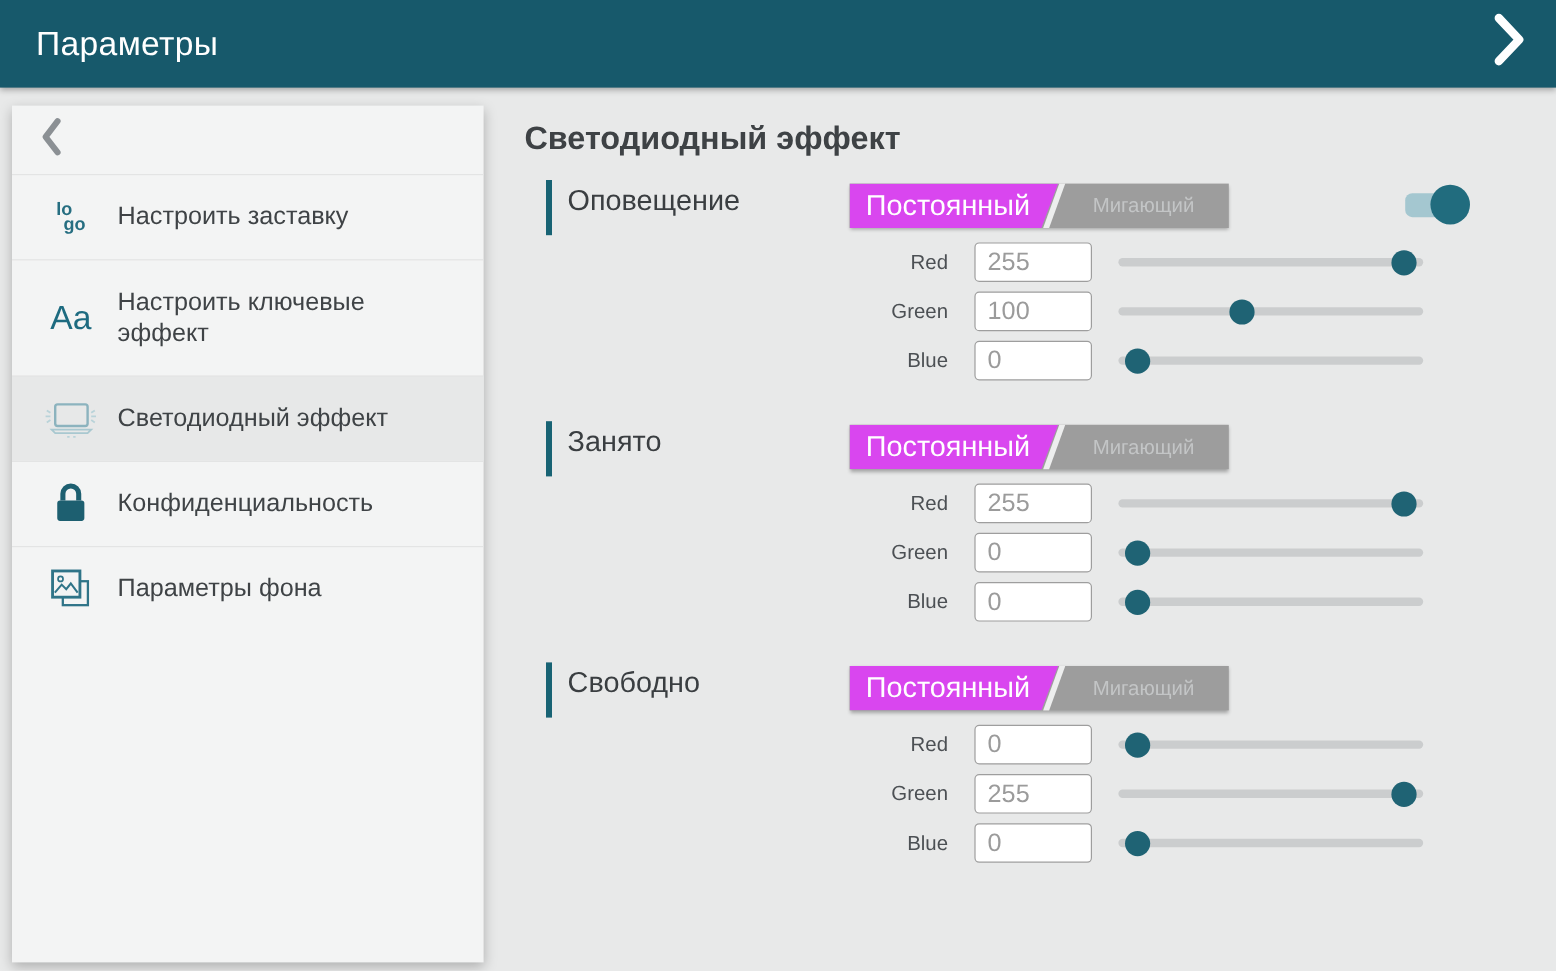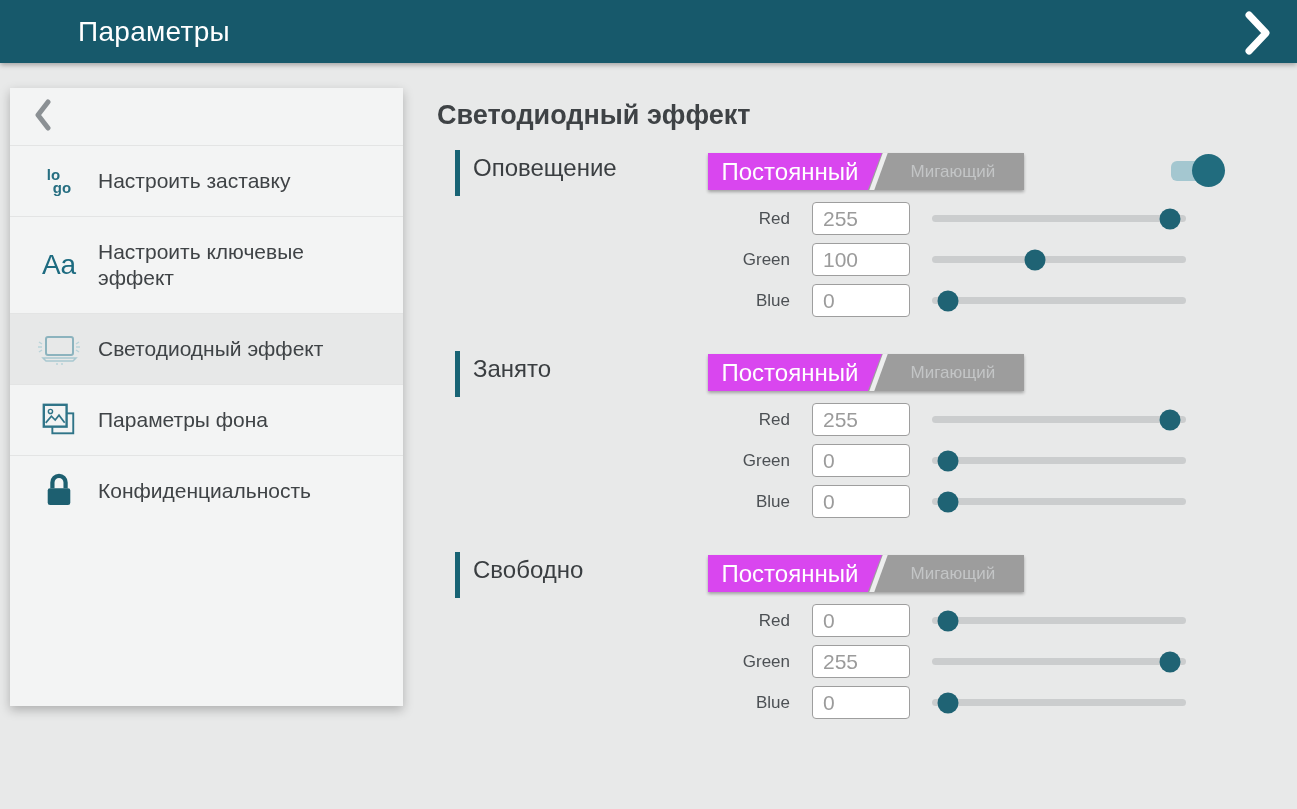--- a/index.html
+++ b/index.html
@@ -5,32 +5,32 @@
   * { margin:0; padding:0; box-sizing:border-box; }
   html,body { width:1297px; height:809px; }
   body {
     font-family:"Liberation Sans", sans-serif;
     background:#e8e9e9;
     position:relative;
     overflow:hidden;
   }
   
   .appbar {
-    position:absolute; left:0; top:0; width:1297px; height:63px;
+    position:absolute; left:0; top:0; width:1297px; height:73px;
     background:#17596b; display:flex; align-items:center;
-    box-shadow:0 2px 5px rgba(0,0,0,.30); z-index:5;padding-left:48px;
+    box-shadow:0 2px 5px rgba(0,0,0,.30); z-index:5;
   }
   .appbar-title { color:#fff; font-size:28px; margin-left:30px; letter-spacing:.3px; }
   .appbar-forward {
     position:absolute; right:16px; top:12px; width:46px; height:46px;
     display:flex; align-items:center; justify-content:center; cursor:pointer;
   }
   
   .sidebar {
-    position:absolute; left:10px; top:88px; width:393px; height:618px;
+    position:absolute; left:10px; top:88px; width:393px; height:714px;
     background:#f3f4f4; box-shadow:0 4px 10px rgba(0,0,0,.25); z-index:2;
   }
   .sidebar-back {
     height:57px; display:flex; align-items:center; padding-left:24px; cursor:pointer;
   }
   .side-item {
     display:flex; align-items:center; padding:0 14px 0 26px;
     border-top:1px solid #e3e4e4; cursor:pointer;
   }
   .side-item .icon-box {
@@ -160,38 +160,38 @@
         <path d="M3 10 l3 2 M2 15 h4 M3 20 l3 -2" stroke="#b9d3d9" stroke-width="1.5" fill="none"></path>
         <path d="M43 10 l-3 2 M44 15 h-4 M43 20 l-3 -2" stroke="#b9d3d9" stroke-width="1.5" fill="none"></path>
         <path d="M20 32 h2 M25 32 h2" stroke="#b9d3d9" stroke-width="1.5"></path>
       </svg>
     </span>
     <span class="side-label">Светодиодный эффект</span>
   </div>
 
   <div class="side-item">
     <span class="icon-box">
+      <svg width="32" height="38" viewBox="0 0 34 40">
+        <path d="M10 17 v-6 a7 7 0 0 1 14 0 v6" fill="none" stroke="#1d5f70" stroke-width="4.5"></path>
+        <rect x="5" y="17" width="24" height="18" rx="2.5" fill="#1d5f70"></rect>
+      </svg>
+    </span>
+    <span class="side-label">Конфиденциальность</span>
+  </div>
+
+  <div class="side-item">
+    <span class="icon-box">
       <svg width="38" height="38" viewBox="0 0 40 40">
         <rect x="13" y="13" width="22" height="21" fill="none" stroke="#2f7488" stroke-width="2"></rect>
         <rect x="4" y="4" width="24" height="23" fill="#f3f4f4" stroke="#2f7488" stroke-width="2.5"></rect>
         <circle cx="11" cy="11" r="2.2" fill="none" stroke="#2f7488" stroke-width="1.5"></circle>
         <path d="M6 23 l6 -7 4 4 4 -5 6 8" fill="none" stroke="#2f7488" stroke-width="1.8"></path>
       </svg>
     </span>
     <span class="side-label">Параметры фона</span>
-  </div>
-
-  <div class="side-item">
-    <span class="icon-box">
-      <svg width="32" height="38" viewBox="0 0 34 40">
-        <path d="M10 17 v-6 a7 7 0 0 1 14 0 v6" fill="none" stroke="#1d5f70" stroke-width="4.5"></path>
-        <rect x="5" y="17" width="24" height="18" rx="2.5" fill="#1d5f70"></rect>
-      </svg>
-    </span>
-    <span class="side-label">Конфиденциальность</span>
   </div>
 </nav>
 
 <h1 class="page-title">Светодиодный эффект</h1>
 
 <section class="section sec-1">
   <div class="section-header">
     <div class="accent-bar"></div>
     <div class="section-name">Оповещение</div>
     <div class="mode-switch">

